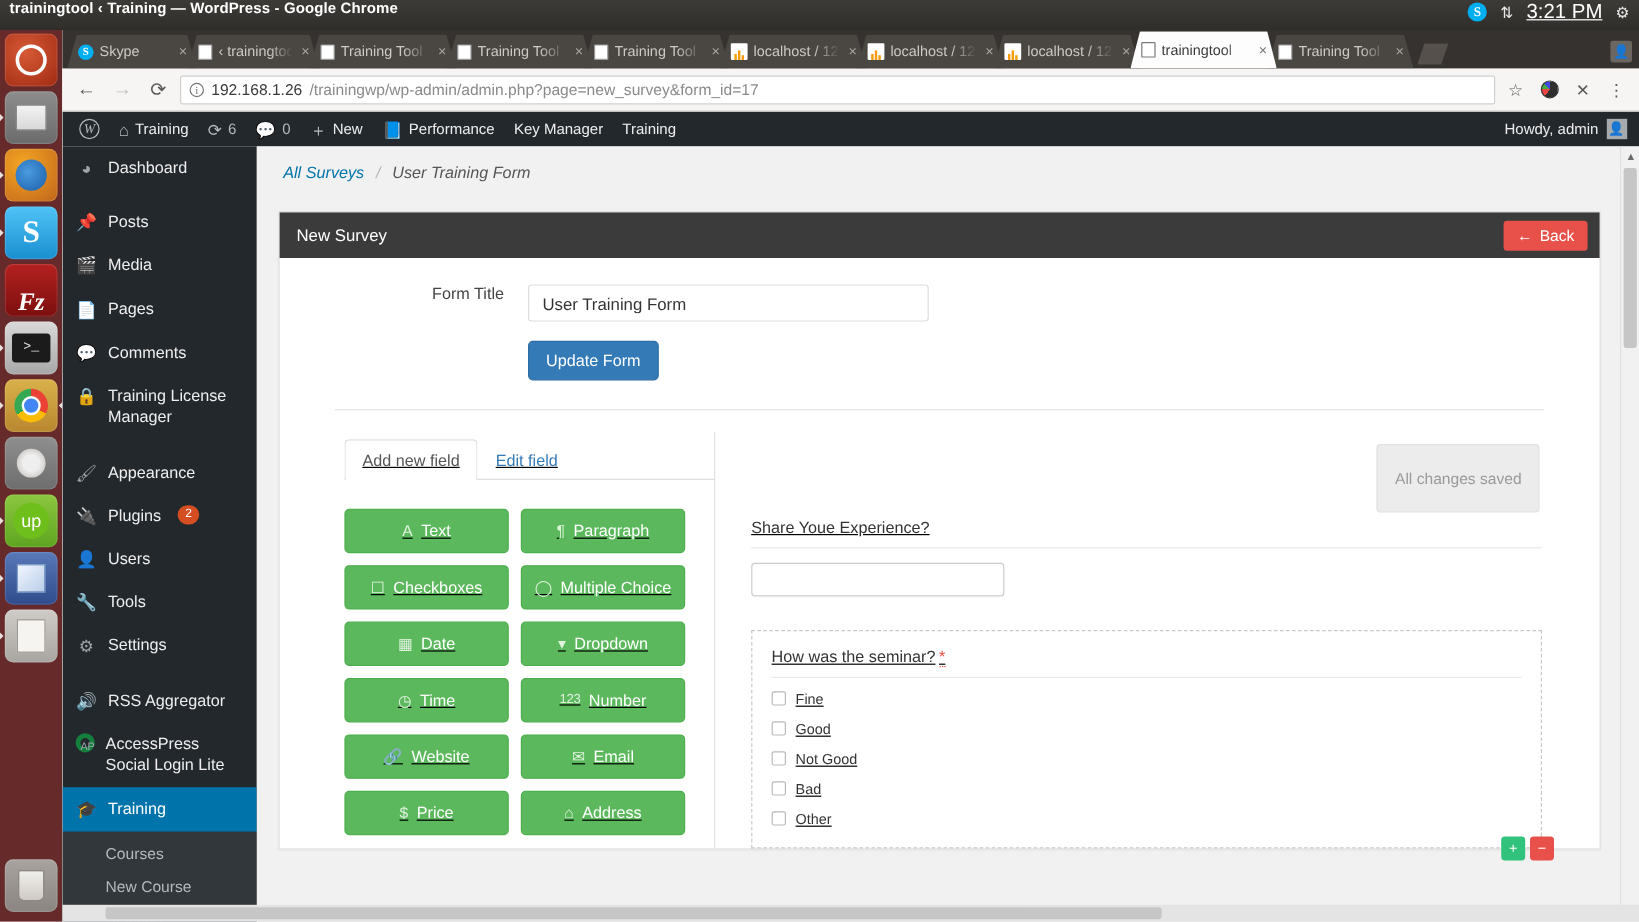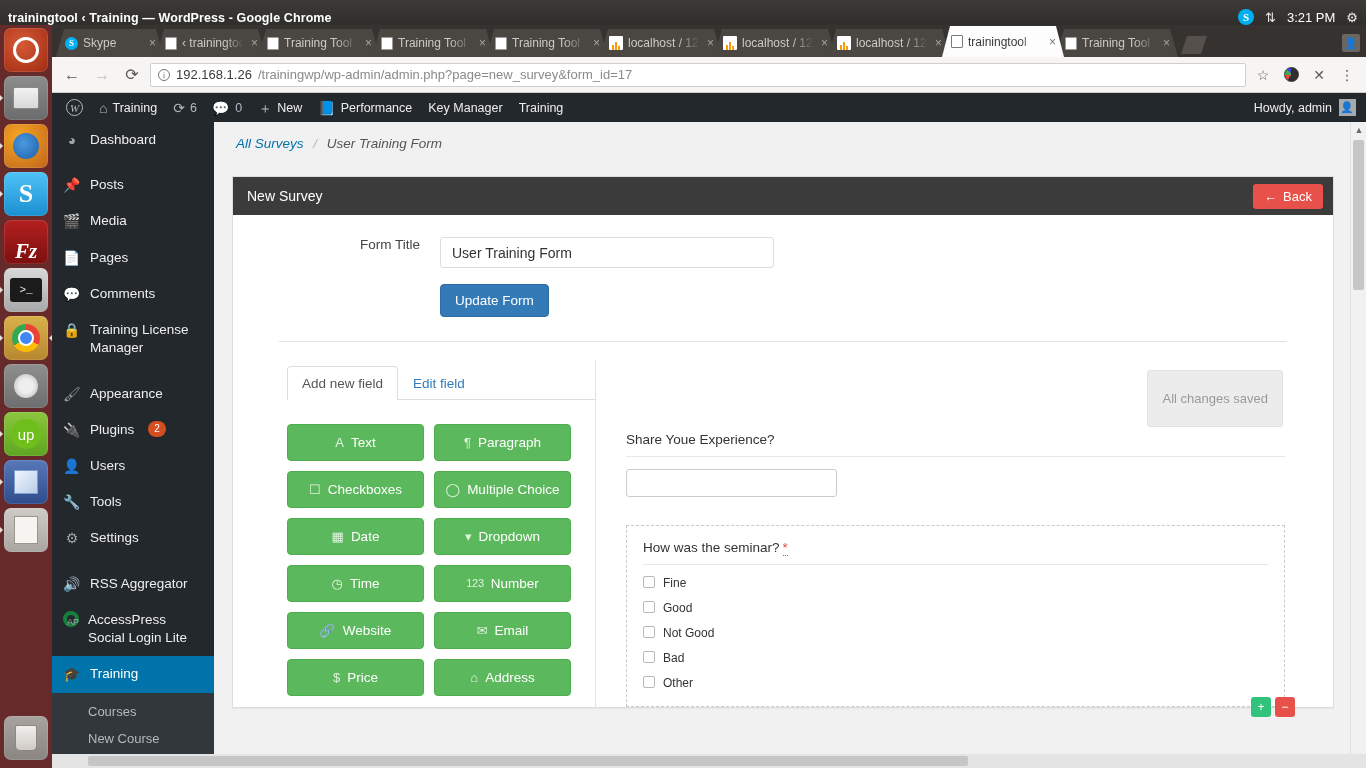--- a/index.html
+++ b/index.html
@@ -6,32 +6,32 @@
   html, body {
     width: 1366px; height: 768px; overflow: hidden;
     font-family: "Liberation Sans", sans-serif;
     background: #f1f1f1;
   }
 
   
   #ubuntu-panel {
     position: absolute; top: 0; left: 0; width: 1366px; height: 25px;
     background: linear-gradient(#3c3b37, #2f2e2b);
-    color: #fff; font-size: 12.5px; display: flex; align-items: flex-end;
+    color: #fff; font-size: 12.5px; display: flex; align-items: flex-start;
   }
   #win-title { margin-left: 8px; font-weight: bold; font-size: 12.5px;
     color: #ffffff; letter-spacing: .1px; white-space: nowrap; }
   #panel-right { margin-left: auto; display: flex; align-items: center;
     gap: 11px; padding-right: 8px; }
   .skype-dot { width: 16px; height: 16px; border-radius: 50%;
     background: #00aff0; color: #fff; font-size: 11px; font-weight: bold;
     display: flex; align-items: center; justify-content: center;
     font-family: "Liberation Serif", serif; }
   .panel-ico { font-size: 13px; color: #e8e8e8; line-height: 1; }
-  #clock { font-size: 13px; color: #fff; }
+  #clock { font-size: 17px; color: #fff; text-decoration: underline; }
 
   
   #launcher {
     position: absolute; top: 25px; left: 0; width: 52px; height: 743px;
     background: rgba(91,25,25,0.92);
     display: flex; flex-direction: column; align-items: center;
     padding-top: 3px; gap: 4px;
   }
   .lnch { width: 44px; height: 44px; border-radius: 7px; position: relative;
     display: flex; align-items: center; justify-content: center;
@@ -217,21 +217,21 @@
     text-align: right; }
   #form-title-input { width: 334px; height: 31px; border: 1px solid #ddd;
     border-radius: 3px; padding: 0 11px; font-size: 14px; color: #333;
     font-family: "Liberation Sans", sans-serif; background: #fff; }
   #update-btn { margin: 16px 0 0 183px; background: #337ab7; color: #fff;
     border: 1px solid #2e6da4; border-radius: 4px; padding: 8px 14px;
     font-size: 13.5px; font-family: "Liberation Sans", sans-serif; }
 
   #divider { margin: 24px 22px 0 22px; border-top: 1px solid #e2e2e2; }
 
-  #builder { display: flex; padding: 0 0 0 0; }
+  #builder { display: flex; padding: 0 0 0 0; text-decoration: underline; }
   #left-col { width: 338px; padding: 24px 0 0 30px; }
   .nav-tabs { display: flex; border-bottom: 1px solid #ddd; }
   .nav-tab { padding: 9px 14px; font-size: 13.5px; color: #337ab7;
     border: 1px solid transparent; border-bottom: none;
     margin-bottom: -1px; border-radius: 4px 4px 0 0; }
   .nav-tab.active { color: #555; background: #fff;
     border-color: #ddd #ddd #fff; }
   #field-grid { display: grid; grid-template-columns: 137px 137px;
     gap: 10px 10px; margin-top: 24px; }
   .field-btn { height: 37px; background: #5cb85c; color: #fff;

